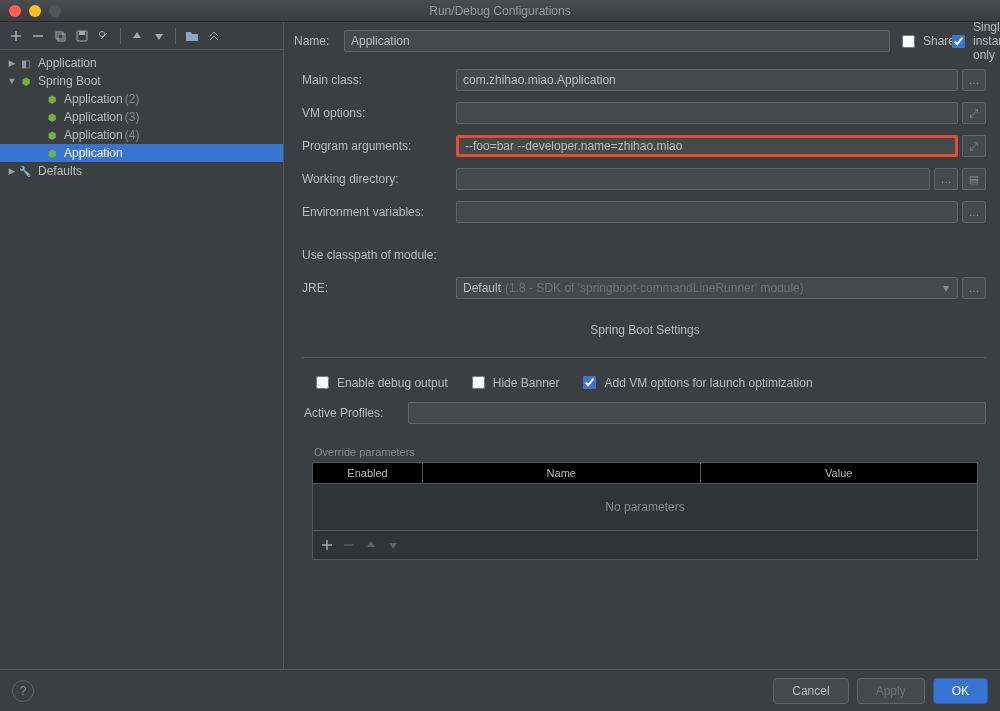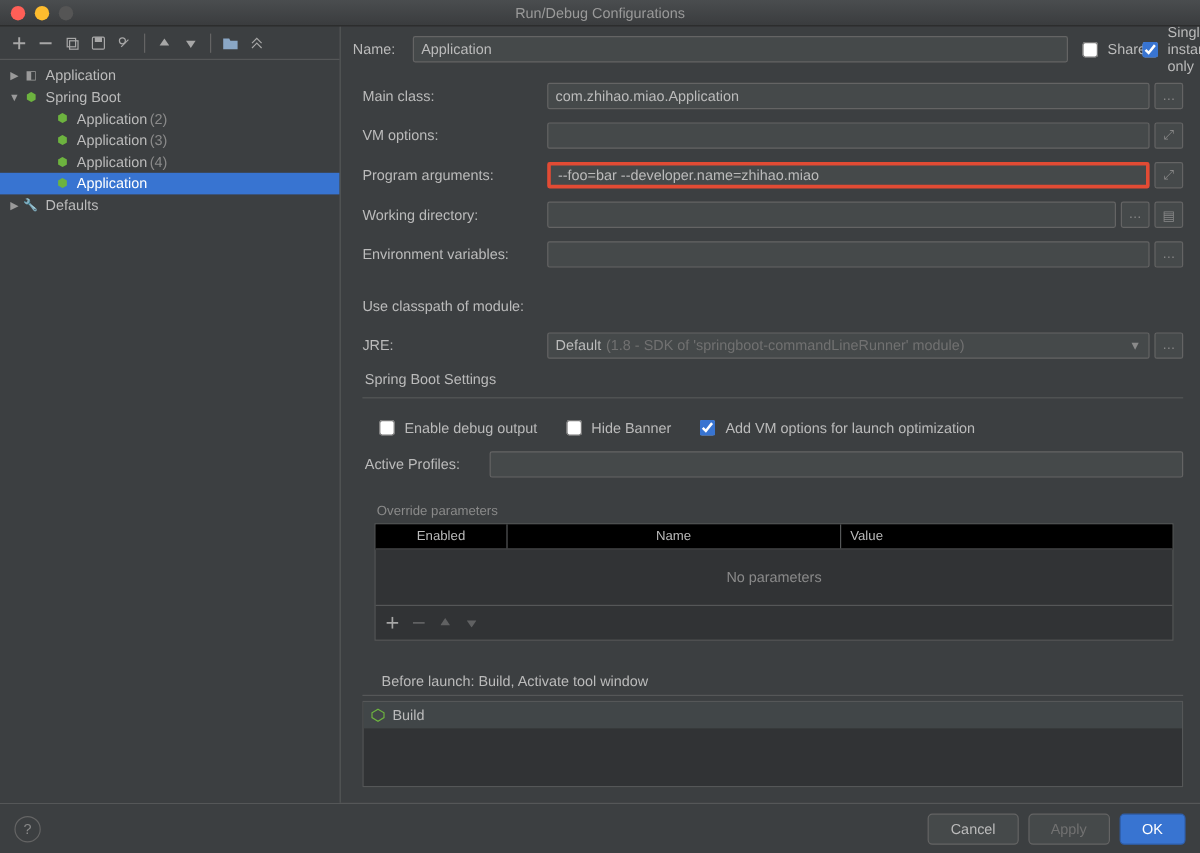--- a/index.html
+++ b/index.html
@@ -192,24 +192,26 @@
   }
   .jre-default { color: var(--text); }
   .jre-extra   { color: var(--text-faint); margin-left: 4px; }
 
   .highlight-box {
     border: 3px solid var(--highlight) !important;
     border-radius: 6px;
   }
 
   .section-hdr {
+    margin-top: 14px;
     font-size: 12px;
     color: var(--text);
     border-bottom: 1px solid var(--border);
-    padding: 0 0 8px 2px;
+    padding: 0 0 20px 2px;
+    text-align: center;
   }
 
   .ck-row { display: flex; gap: 20px; padding: 6px 0 0 10px; }
 
   .override {
     margin: 8px 8px 0 10px;
   }
   .override .ohdr { font-size: 11px; color: var(--text-dim); padding: 4px 2px; }
   .otable {
     border: 1px solid var(--border);
@@ -222,21 +224,21 @@
   }
   .othead > div {
     padding: 4px 8px;
     font-size: 11px;
     color: var(--text);
     border-right: 1px solid var(--border);
   }
   .othead > div:last-child { border-right: none; }
   .col-en  { width: 110px; text-align: center;}
   .col-nm  { flex: 1; text-align: center;}
-  .col-vl  { flex: 1; text-align: left;}
+  .col-vl  { flex: 1; text-align: center;}
   .obody {
     height: 46px;
     display: flex; align-items: center; justify-content: center;
     color: var(--text-dim);
   }
   .ofoot {
     display: flex; gap: 2px;
     padding: 4px;
     border-top: 1px solid var(--border);
   }
@@ -523,39 +525,20 @@
               </span>
             <span class="ic-btn" style="opacity:.4;">
                 <svg width="8" height="8">
                   <path d="M4 8L0 2h8z" fill="currentColor"></path>
                 </svg>
               </span>
           </div>
         </div>
       </div>
 
-      <div class="before-launch">
-        <div class="bl-hdr">
-          <span class="tw tw-expanded"></span>
-          <span>Before launch: Build, Activate tool window</span>
-        </div>
-        <div class="bl-list">
-          <div class="bl-item">
-            <span style="color:#6db33f;">
-              <svg width="12" height="12">
-                  <path d="M6 1l5 3v4l-5 3-5-3V4z" fill="none" stroke="currentColor"></path>
-                </svg>
-            </span>
-            <span>Build</span>
-          </div>
-          <div class="bl-space"></div>
-
-        </div>
-
-      </div>
     </div>
   </div>
 </div>
 
 <div class="footer">
   <div class="help">?</div>
   <div class="spacer"></div>
   <div class="btn">Cancel</div>
   <div class="btn disabled">Apply</div>
   <div class="btn primary">OK</div>

